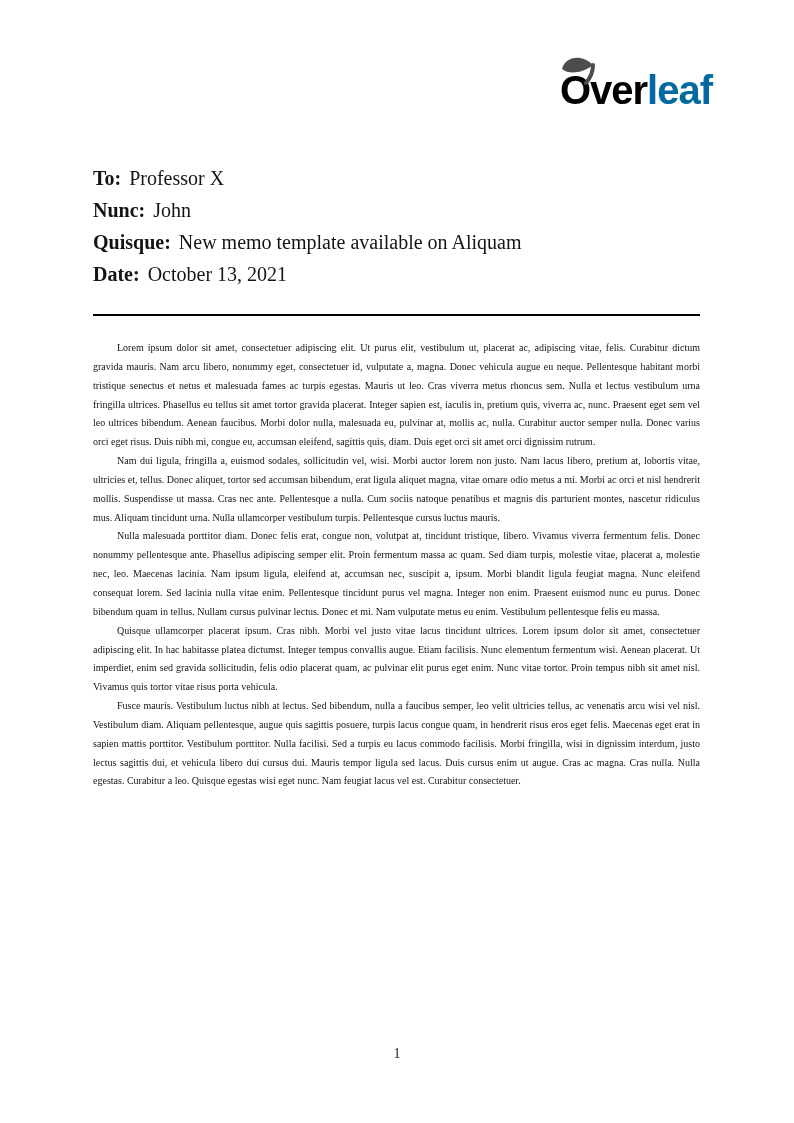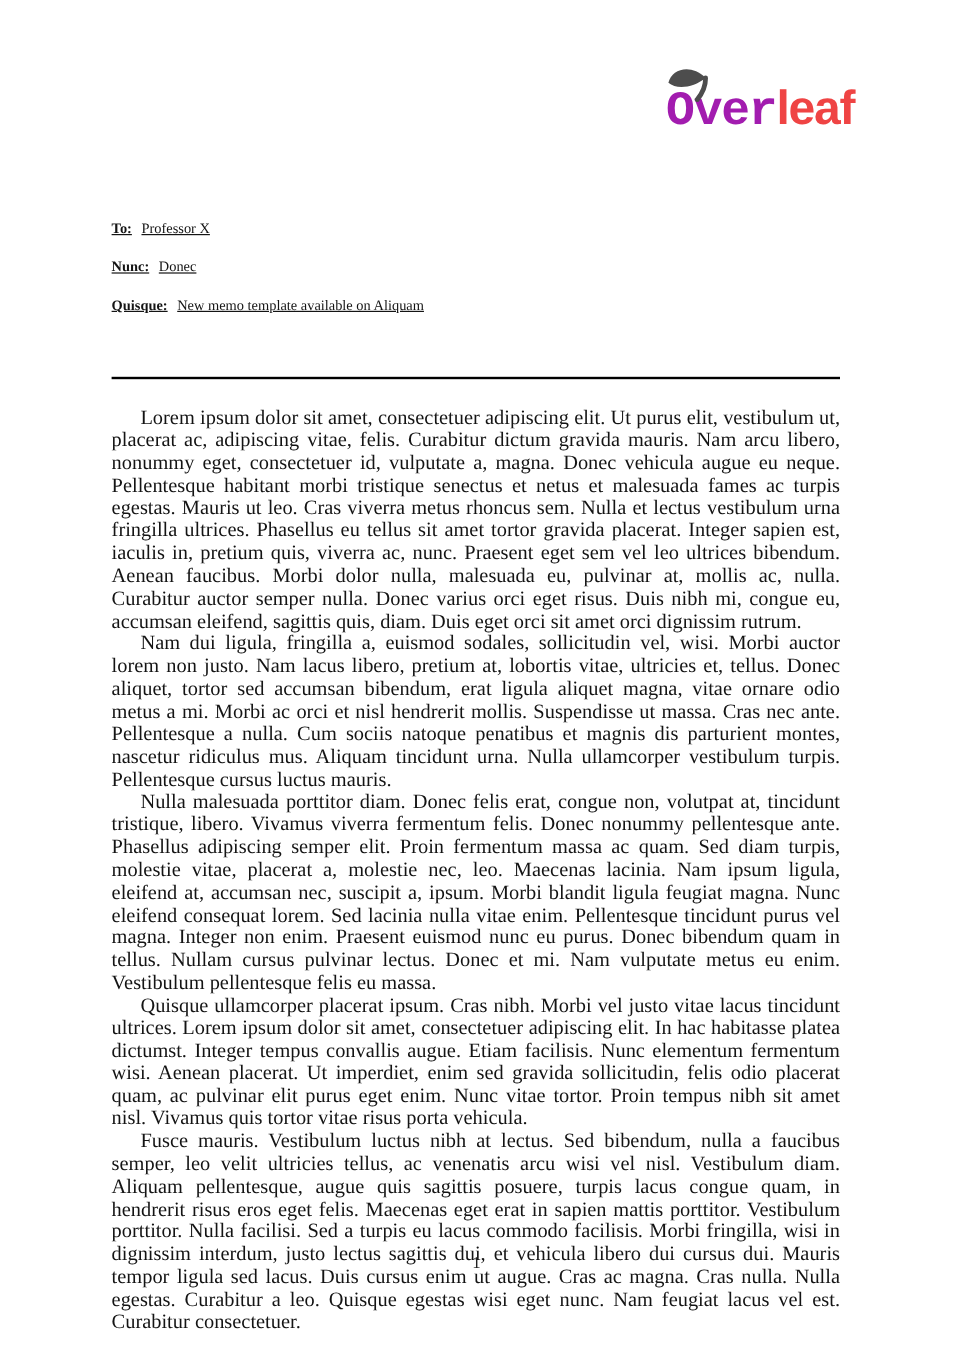--- a/index.html
+++ b/index.html
@@ -32,24 +32,23 @@
     left: 1px;
     top: -15px;
     width: 38px;
     height: 30px;
   }
 
   
   .memo-header {
     position: absolute;
     left: 93px;
-    top: 181px;
-    font-size: 12px;
+    top: 169px;
+    font-size: 20px;
     line-height: 19px;
-    text-decoration: underline;
   }
   .memo-field { margin-bottom: 13px; }
   .memo-label { font-weight: bold; margin-right: 8px; }
 
   
   .rule {
     position: absolute;
     left: 93px;
     top: 314px;
     width: 607px;
@@ -57,21 +56,21 @@
     background: #000000;
   }
 
   
   .memo-body {
     position: absolute;
     left: 93px;
     top: 339px;
     width: 607px;
     text-align: justify;
-    font-size: 17px;
+    font-size: 10px;
     line-height: 18.85px;
   }
   .memo-body p {
     margin: 0;
     text-indent: 24px;
   }
 
   
   .footer {
     position: absolute;
@@ -87,33 +86,36 @@
 <body>
 
 <div class="page">
 
   <div class="logo">
     <span class="logo-text">
       <svg class="leaf-svg" viewBox="0 0 38 30" aria-hidden="true">
         <path d="M1,14 C4,2 20,-2 32,10 C22,18 8,20 1,14 Z" fill="#4D4D4D"></path>
         <path d="M32,10 C32,17 30,22 25,28" fill="none" stroke="#4D4D4D" stroke-width="4" stroke-linecap="round"></path>
       </svg>
-      <span style="color:#a21caf;font-family:Liberation Mono, monospace;">Over</span><span style="color:#ef4444;">leaf</span>
+      <span style="color:#000000;">Over</span><span style="color:#0369a1;">leaf</span>
     </span>
   </div>
 
   <div class="memo-header">
     <div class="memo-field">
       <span class="memo-label">To:</span><span class="memo-value">Professor X</span>
     </div>
     <div class="memo-field">
-      <span class="memo-label">Nunc:</span><span class="memo-value">Donec</span>
+      <span class="memo-label">Nunc:</span><span class="memo-value">John</span>
     </div>
     <div class="memo-field">
       <span class="memo-label">Quisque:</span><span class="memo-value">New memo template available on Aliquam</span>
+    </div>
+    <div class="memo-field">
+      <span class="memo-label">Date:</span><span class="memo-value">October 13, 2021</span>
     </div>
   </div>
 
   <div class="rule"></div>
 
   <div class="memo-body">
     <p>Lorem ipsum dolor sit amet, consectetuer adipiscing elit. Ut purus elit, vestibulum ut, placerat ac, adipiscing vitae, felis. Curabitur dictum gravida mauris. Nam arcu libero, nonummy eget, consectetuer id, vulputate a, magna. Donec vehicula augue eu neque. Pellentesque habitant morbi tristique senectus et netus et malesuada fames ac turpis egestas. Mauris ut leo. Cras viverra metus rhoncus sem. Nulla et lectus vestibulum urna fringilla ultrices. Phasellus eu tellus sit amet tortor gravida placerat. Integer sapien est, iaculis in, pretium quis, viverra ac, nunc. Praesent eget sem vel leo ultrices bibendum. Aenean faucibus. Morbi dolor nulla, malesuada eu, pulvinar at, mollis ac, nulla. Curabitur auctor semper nulla. Donec varius orci eget risus. Duis nibh mi, congue eu, accumsan eleifend, sagittis quis, diam. Duis eget orci sit amet orci dignissim rutrum.</p>
     <p>Nam dui ligula, fringilla a, euismod sodales, sollicitudin vel, wisi. Morbi auctor lorem non justo. Nam lacus libero, pretium at, lobortis vitae, ultricies et, tellus. Donec aliquet, tortor sed accumsan bibendum, erat ligula aliquet magna, vitae ornare odio metus a mi. Morbi ac orci et nisl hendrerit mollis. Suspendisse ut massa. Cras nec ante. Pellentesque a nulla. Cum sociis natoque penatibus et magnis dis parturient montes, nascetur ridiculus mus. Aliquam tincidunt urna. Nulla ullamcorper vestibulum turpis. Pellentesque cursus luctus mauris.</p>
     <p>Nulla malesuada porttitor diam. Donec felis erat, congue non, volutpat at, tincidunt tristique, libero. Vivamus viverra fermentum felis. Donec nonummy pellentesque ante. Phasellus adipiscing semper elit. Proin fermentum massa ac quam. Sed diam turpis, molestie vitae, placerat a, molestie nec, leo. Maecenas lacinia. Nam ipsum ligula, eleifend at, accumsan nec, suscipit a, ipsum. Morbi blandit ligula feugiat magna. Nunc eleifend consequat lorem. Sed lacinia nulla vitae enim. Pellentesque tincidunt purus vel magna. Integer non enim. Praesent euismod nunc eu purus. Donec bibendum quam in tellus. Nullam cursus pulvinar lectus. Donec et mi. Nam vulputate metus eu enim. Vestibulum pellentesque felis eu massa.</p>
     <p>Quisque ullamcorper placerat ipsum. Cras nibh. Morbi vel justo vitae lacus tincidunt ultrices. Lorem ipsum dolor sit amet, consectetuer adipiscing elit. In hac habitasse platea dictumst. Integer tempus convallis augue. Etiam facilisis. Nunc elementum fermentum wisi. Aenean placerat. Ut imperdiet, enim sed gravida sollicitudin, felis odio placerat quam, ac pulvinar elit purus eget enim. Nunc vitae tortor. Proin tempus nibh sit amet nisl. Vivamus quis tortor vitae risus porta vehicula.</p>

